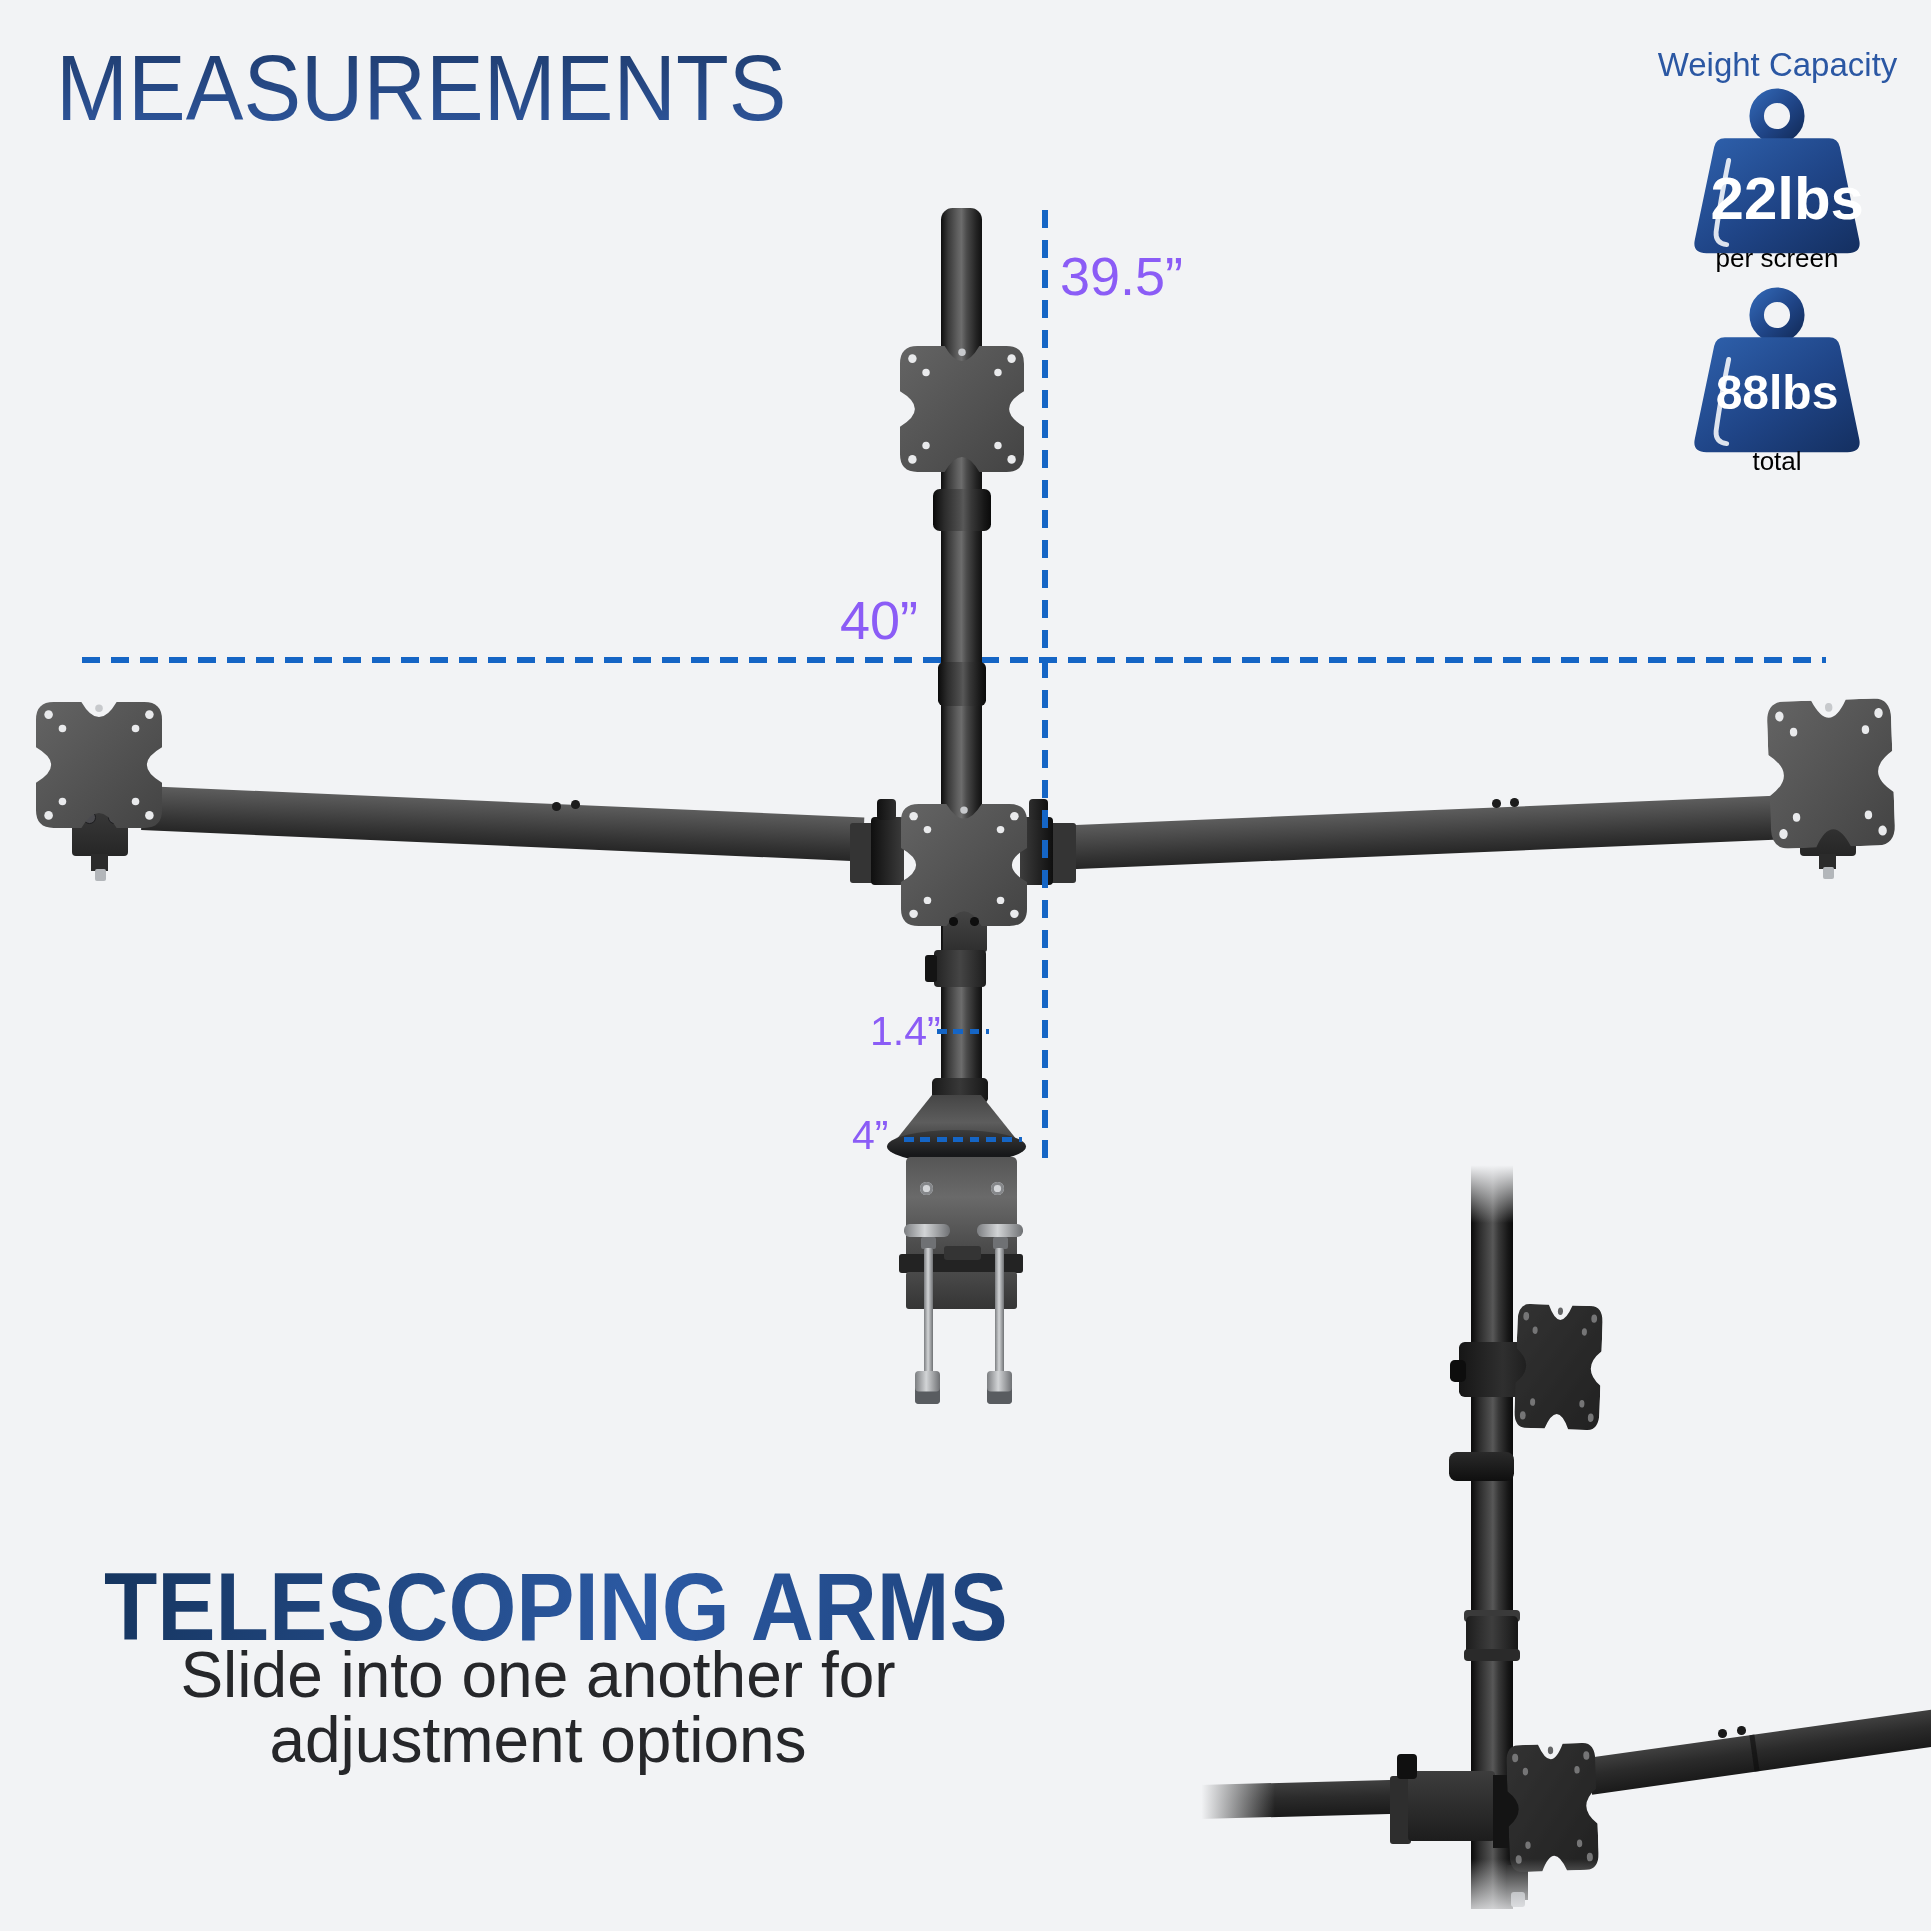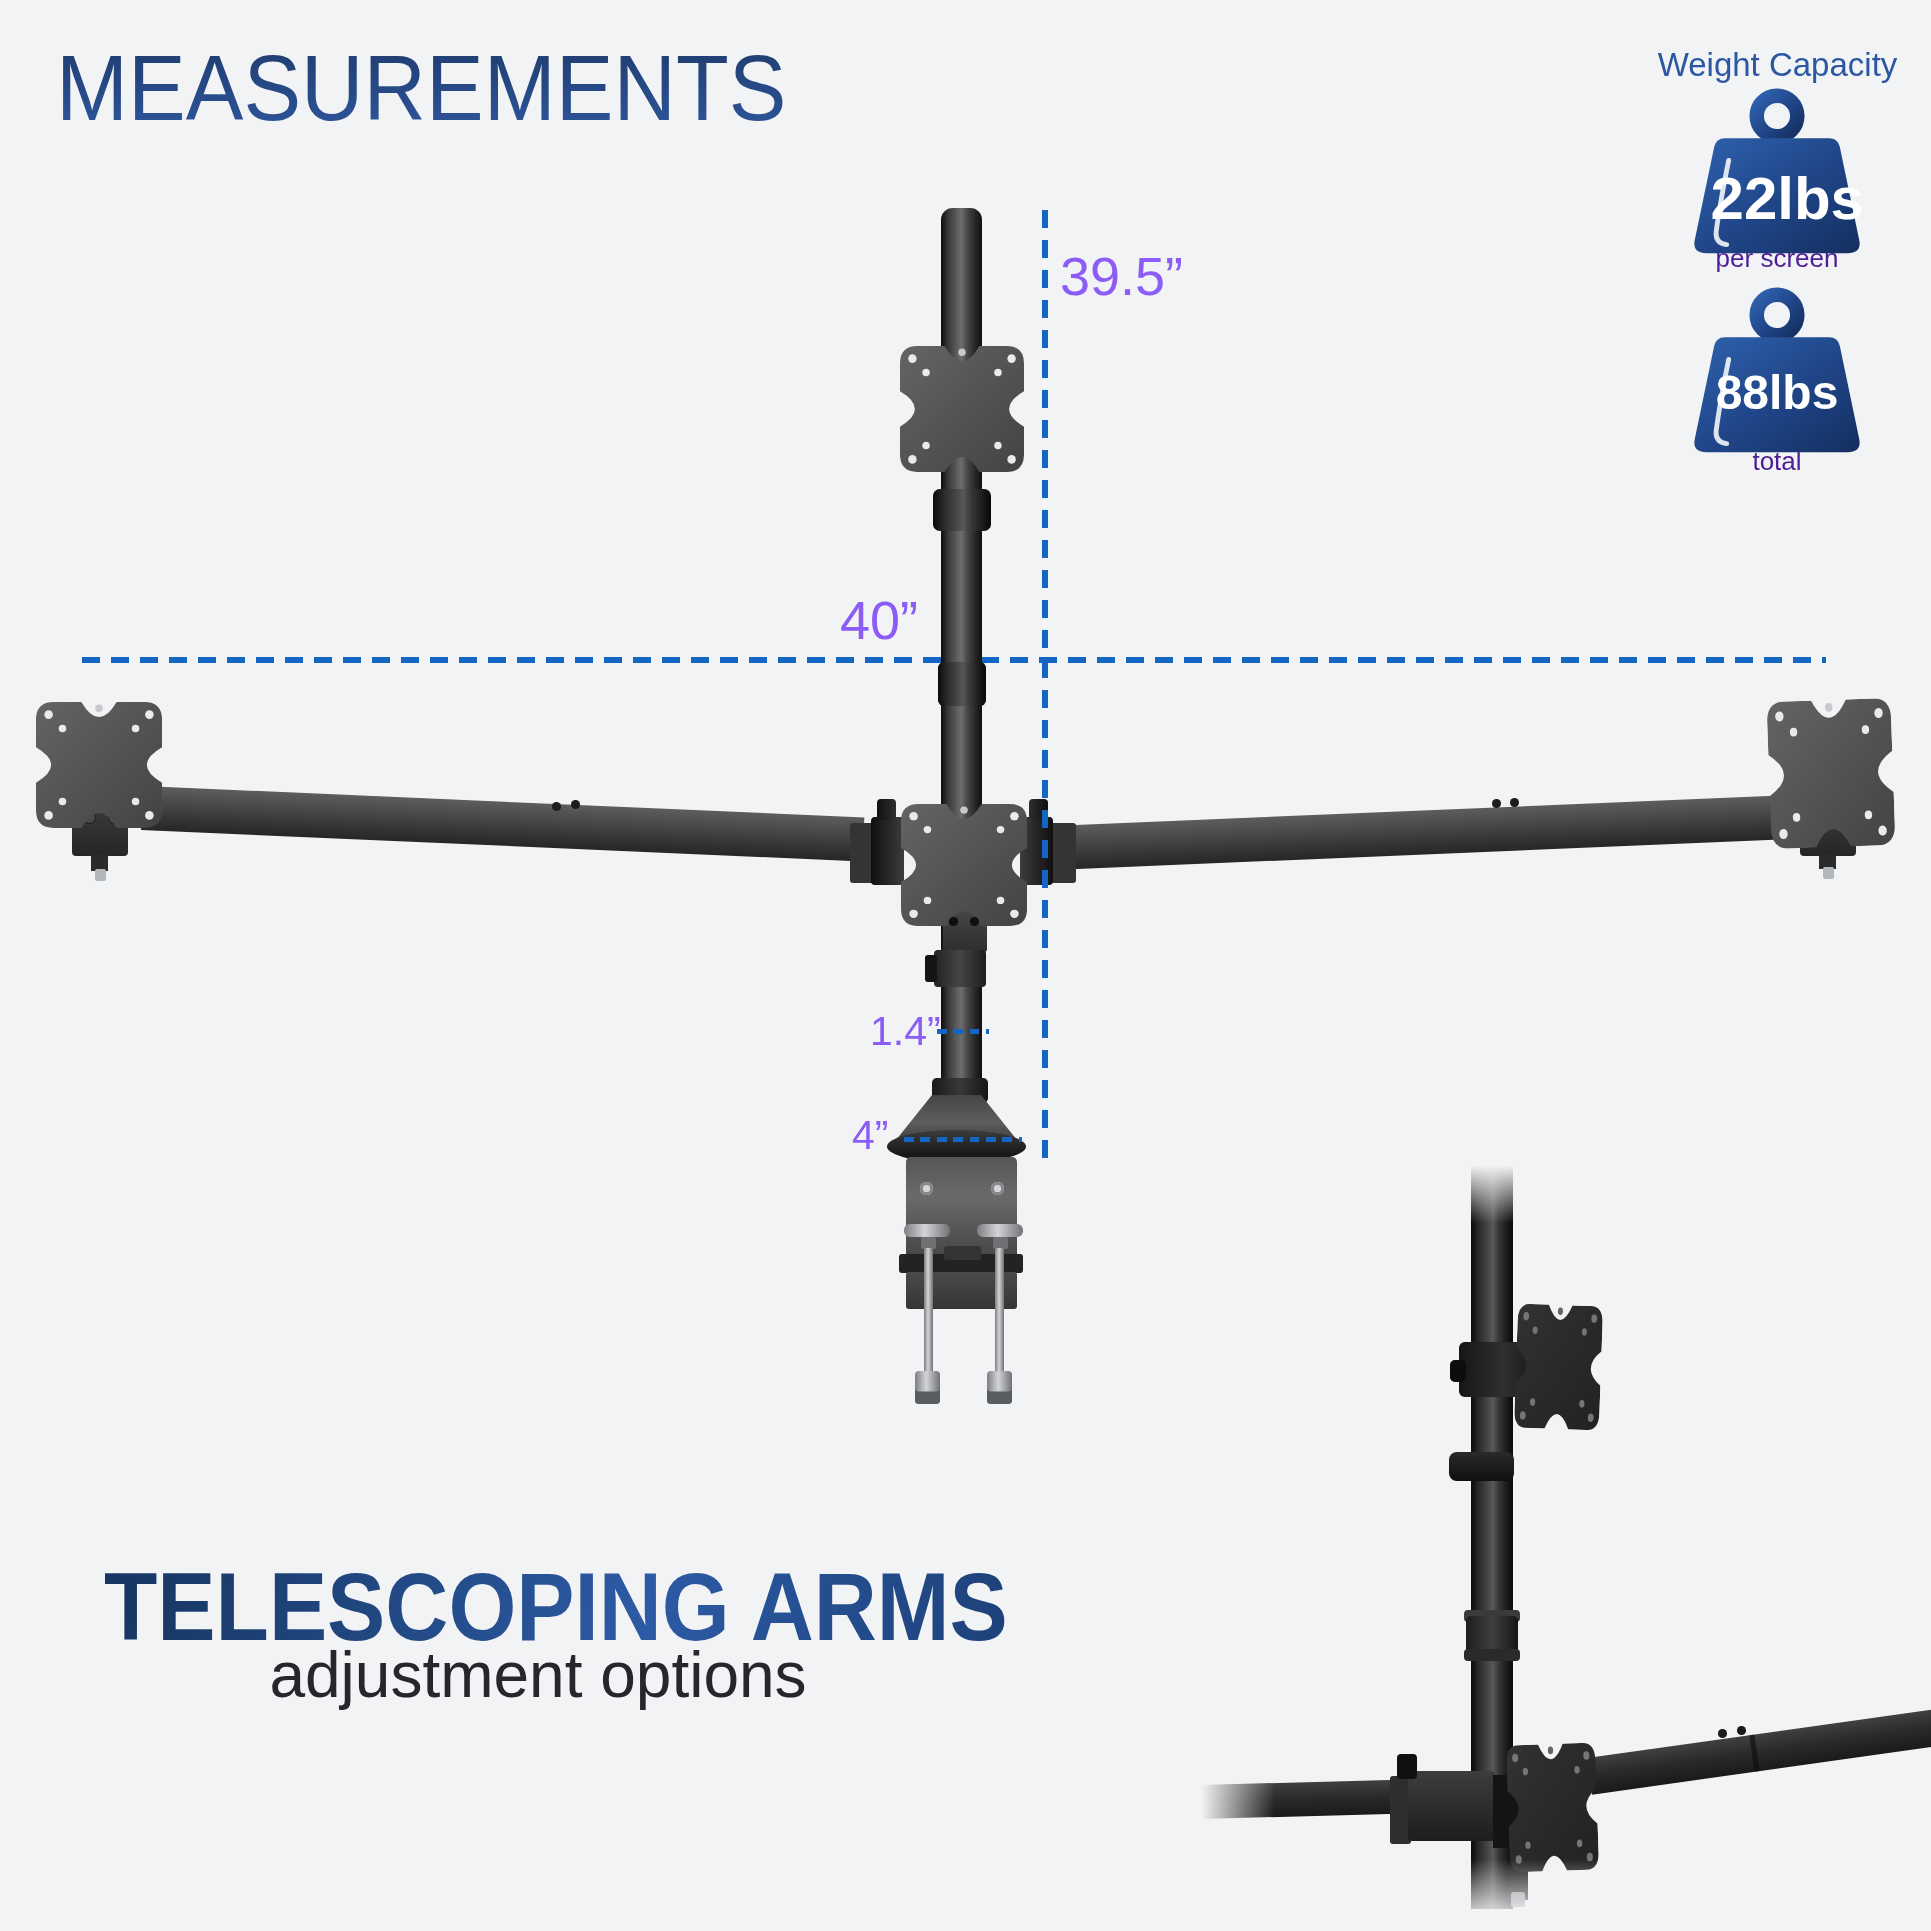--- a/index.html
+++ b/index.html
@@ -24,21 +24,21 @@
   .metal-v{background:linear-gradient(90deg,#0e0e0e 0%,#3a3a3a 18%,#626262 42%,#6c6c6c 50%,#4a4a4a 63%,#232323 86%,#101010 100%);}
   .metal-v-dark{background:linear-gradient(90deg,#0a0a0a 0%,#2c2c2c 20%,#4e4e4e 46%,#585858 52%,#383838 66%,#171717 88%,#0a0a0a 100%);}
   .arm{background:linear-gradient(180deg,#5d5d5d 0%,#474747 40%,#333 75%,#262626 100%);}
   .arm-dark{background:linear-gradient(180deg,#404040 0%,#2b2b2b 45%,#1a1a1a 100%);}
   .silver{background:linear-gradient(90deg,#7c7e81 0%,#d2d4d6 45%,#6f7174 100%);}
   .dash-h{background:repeating-linear-gradient(90deg,#1565c5 0 18.3px,rgba(0,0,0,0) 18.3px 29px);}
   .dash-h-s{background:repeating-linear-gradient(90deg,#1565c5 0 9.7px,rgba(0,0,0,0) 9.7px 16.4px);}
   .dash-v{background:repeating-linear-gradient(180deg,#1565c5 0 18.3px,rgba(0,0,0,0) 18.3px 30px);}
   .mlabel{color:#8b5cf6;z-index:7;letter-spacing:0;}
   .ktext{width:174px;text-align:center;color:#fff;font-weight:bold;z-index:3;}
-  .klabel{width:174px;text-align:center;color:#4c1d95;z-index:3;}
+  .klabel{width:174px;text-align:center;color:#000000;z-index:3;}
   .dot{border-radius:50%;}
   .fade{z-index:6;pointer-events:none;}
 </style>
 </head>
 <body>
 
 <div class="stage">
   <div class="abs bg"></div>
 
   <svg width="0" height="0" style="position:absolute" aria-hidden="true">
@@ -187,16 +187,17 @@
   <div class="abs dot" style="left:1718px;top:1729px;width:8.7px;height:8.7px;background:#1a1a1a;z-index:3;"></div>
   <div class="abs dot" style="left:1737px;top:1726px;width:8.7px;height:8.7px;background:#1a1a1a;z-index:3;"></div>
   <div class="abs" style="left:1507px;top:1865px;width:21px;height:35px;background:#1c1c1c;z-index:3;"></div>
   <div class="abs" style="left:1511px;top:1892px;width:13.5px;height:15.4px;background:#8f9296;border-radius:2.9px;z-index:3;"></div>
   <div class="abs fade" style="left:1448px;top:1155px;width:87px;height:68px;background:linear-gradient(180deg,#f2f3f5 15%,rgba(242,243,245,0));"></div>
   <div class="abs fade" style="left:1183px;top:1772px;width:92px;height:68px;background:linear-gradient(90deg,#f2f3f5 20%,rgba(242,243,245,0));"></div>
   <div class="abs fade" style="left:1332px;top:1859px;width:618px;height:77px;background:linear-gradient(180deg,rgba(242,243,245,0),#f2f3f5 82%);"></div>
 
   <h2 class="abs grad-title2" style="left:104px;top:1551px;margin:0;font-size:97px;font-weight:bold;transform:scaleX(.9);transform-origin:0 0;z-index:5;white-space:nowrap;">TELESCOPING ARMS</h2>
   <div class="abs" style="left:106px;top:1643px;width:864px;text-align:center;font-size:64px;line-height:65px;color:#26272a;z-index:5;">
+    <div>Slide into one another for</div>
     <div>adjustment options</div>
   </div>
 </div>
 
 
 </body></html>

